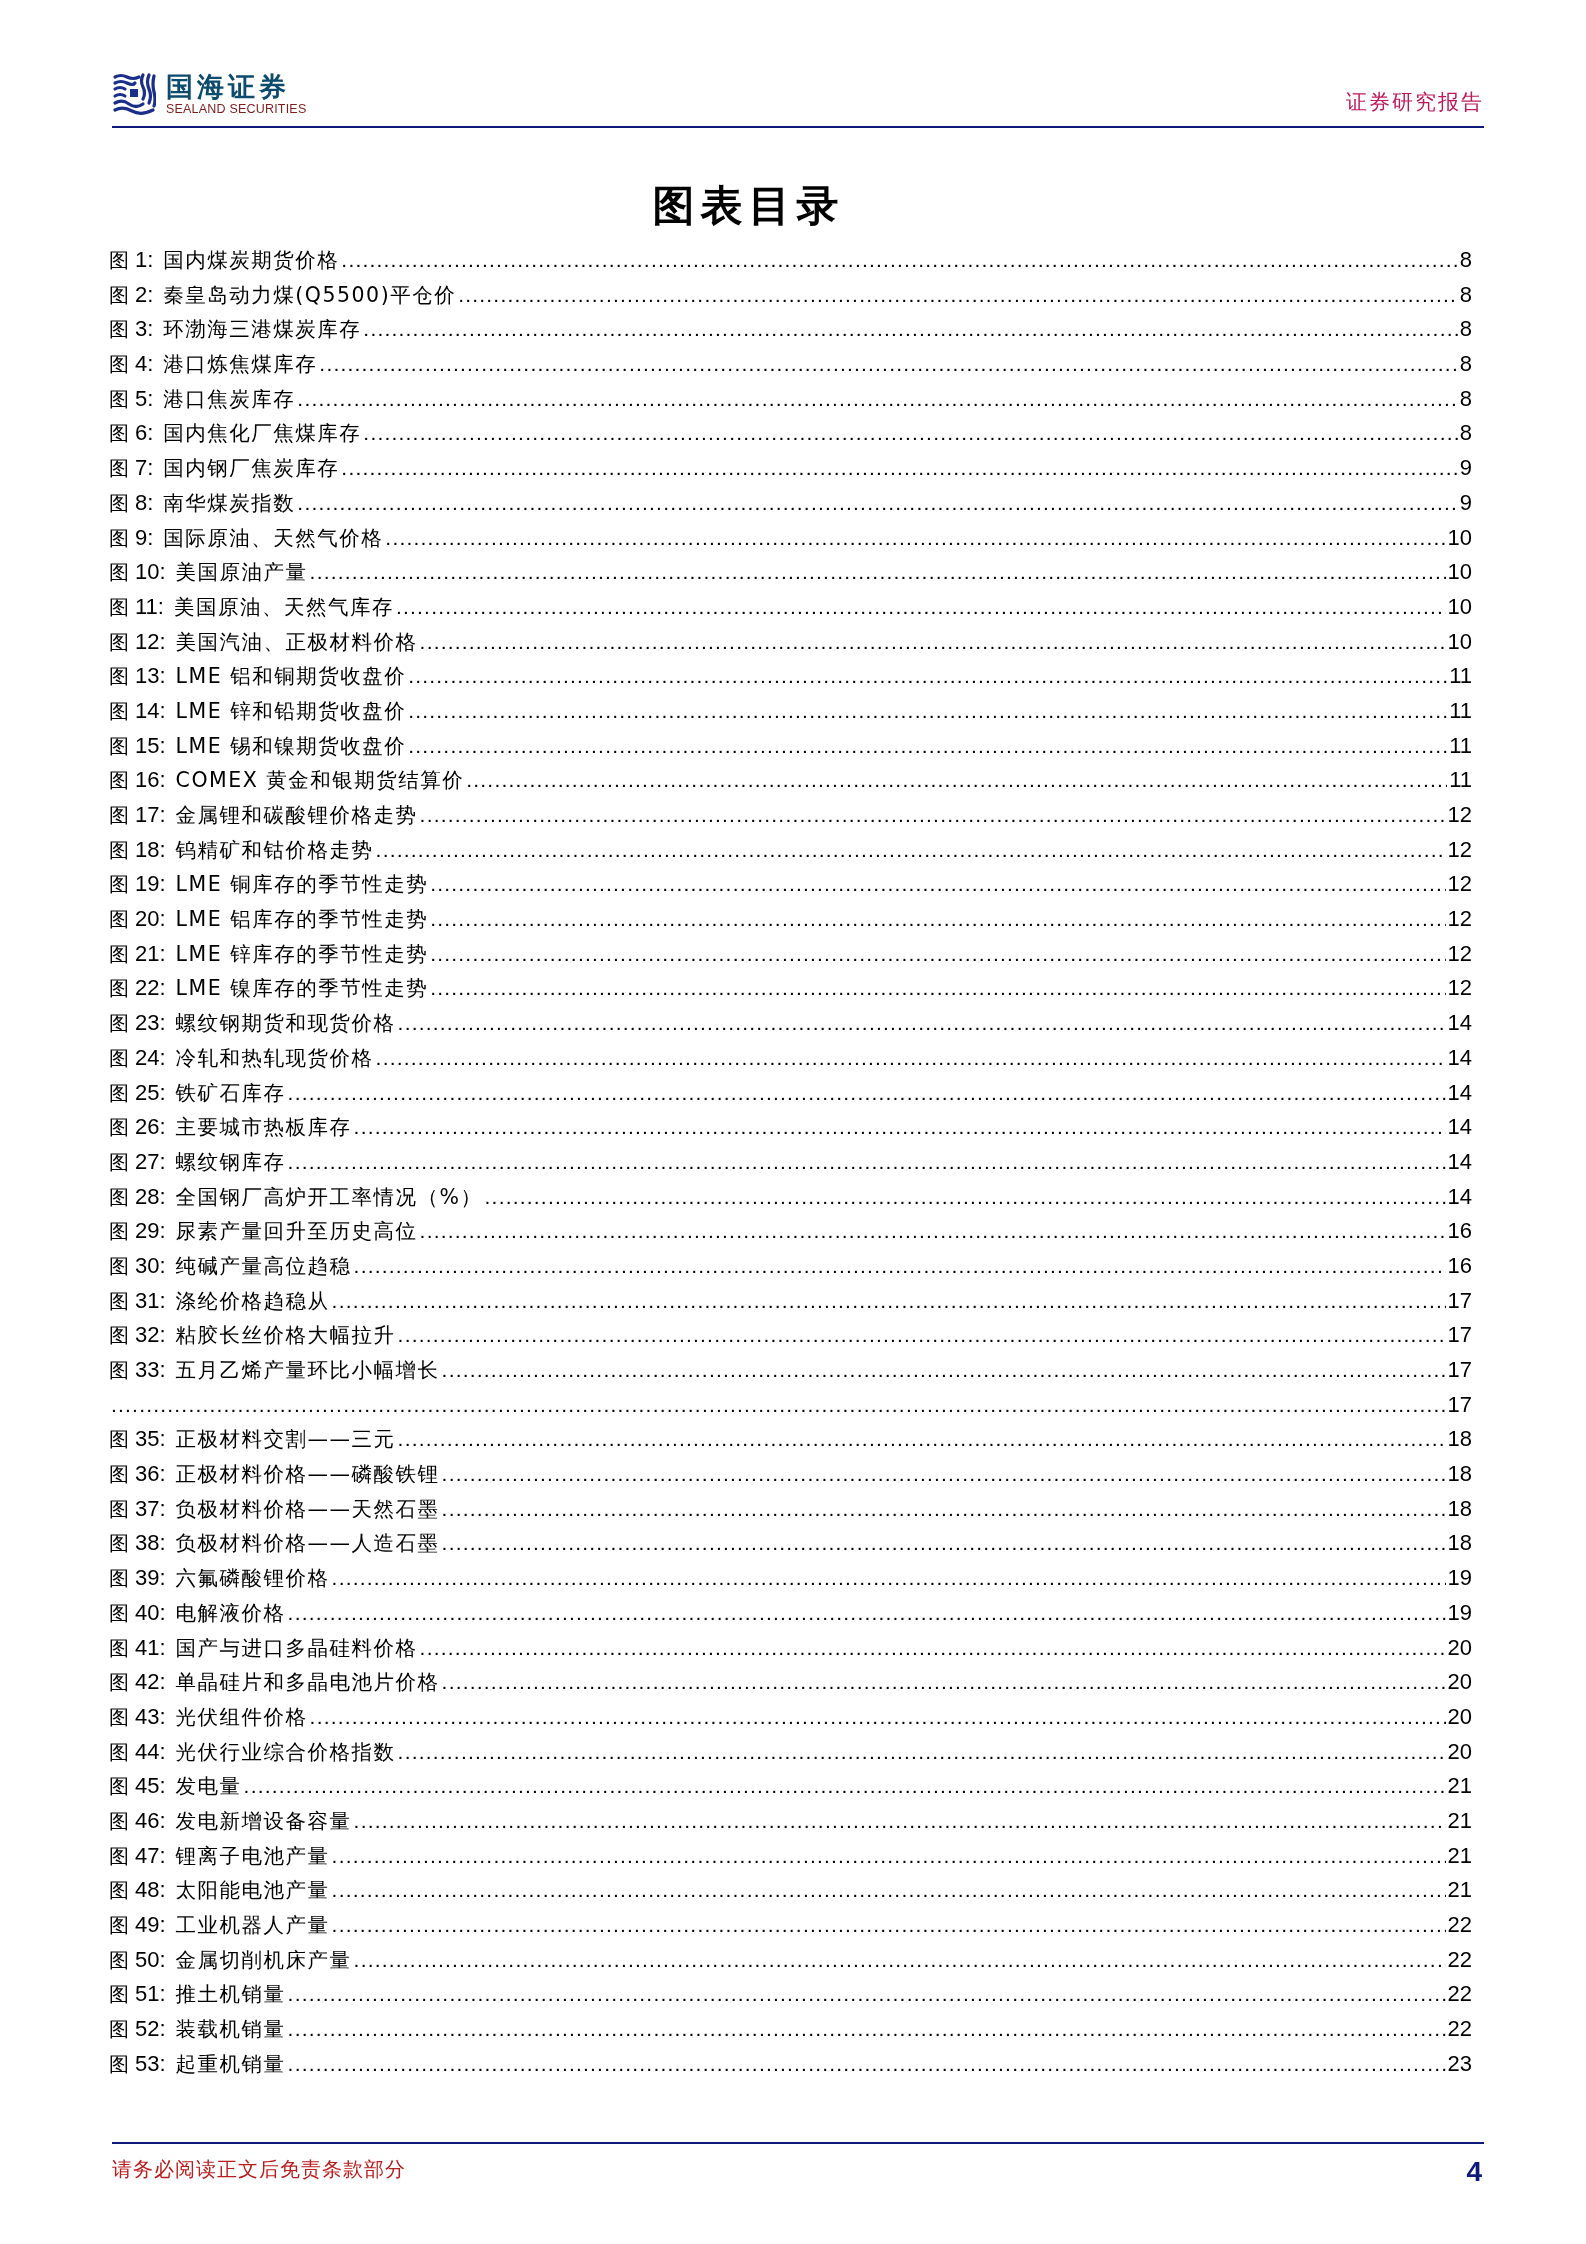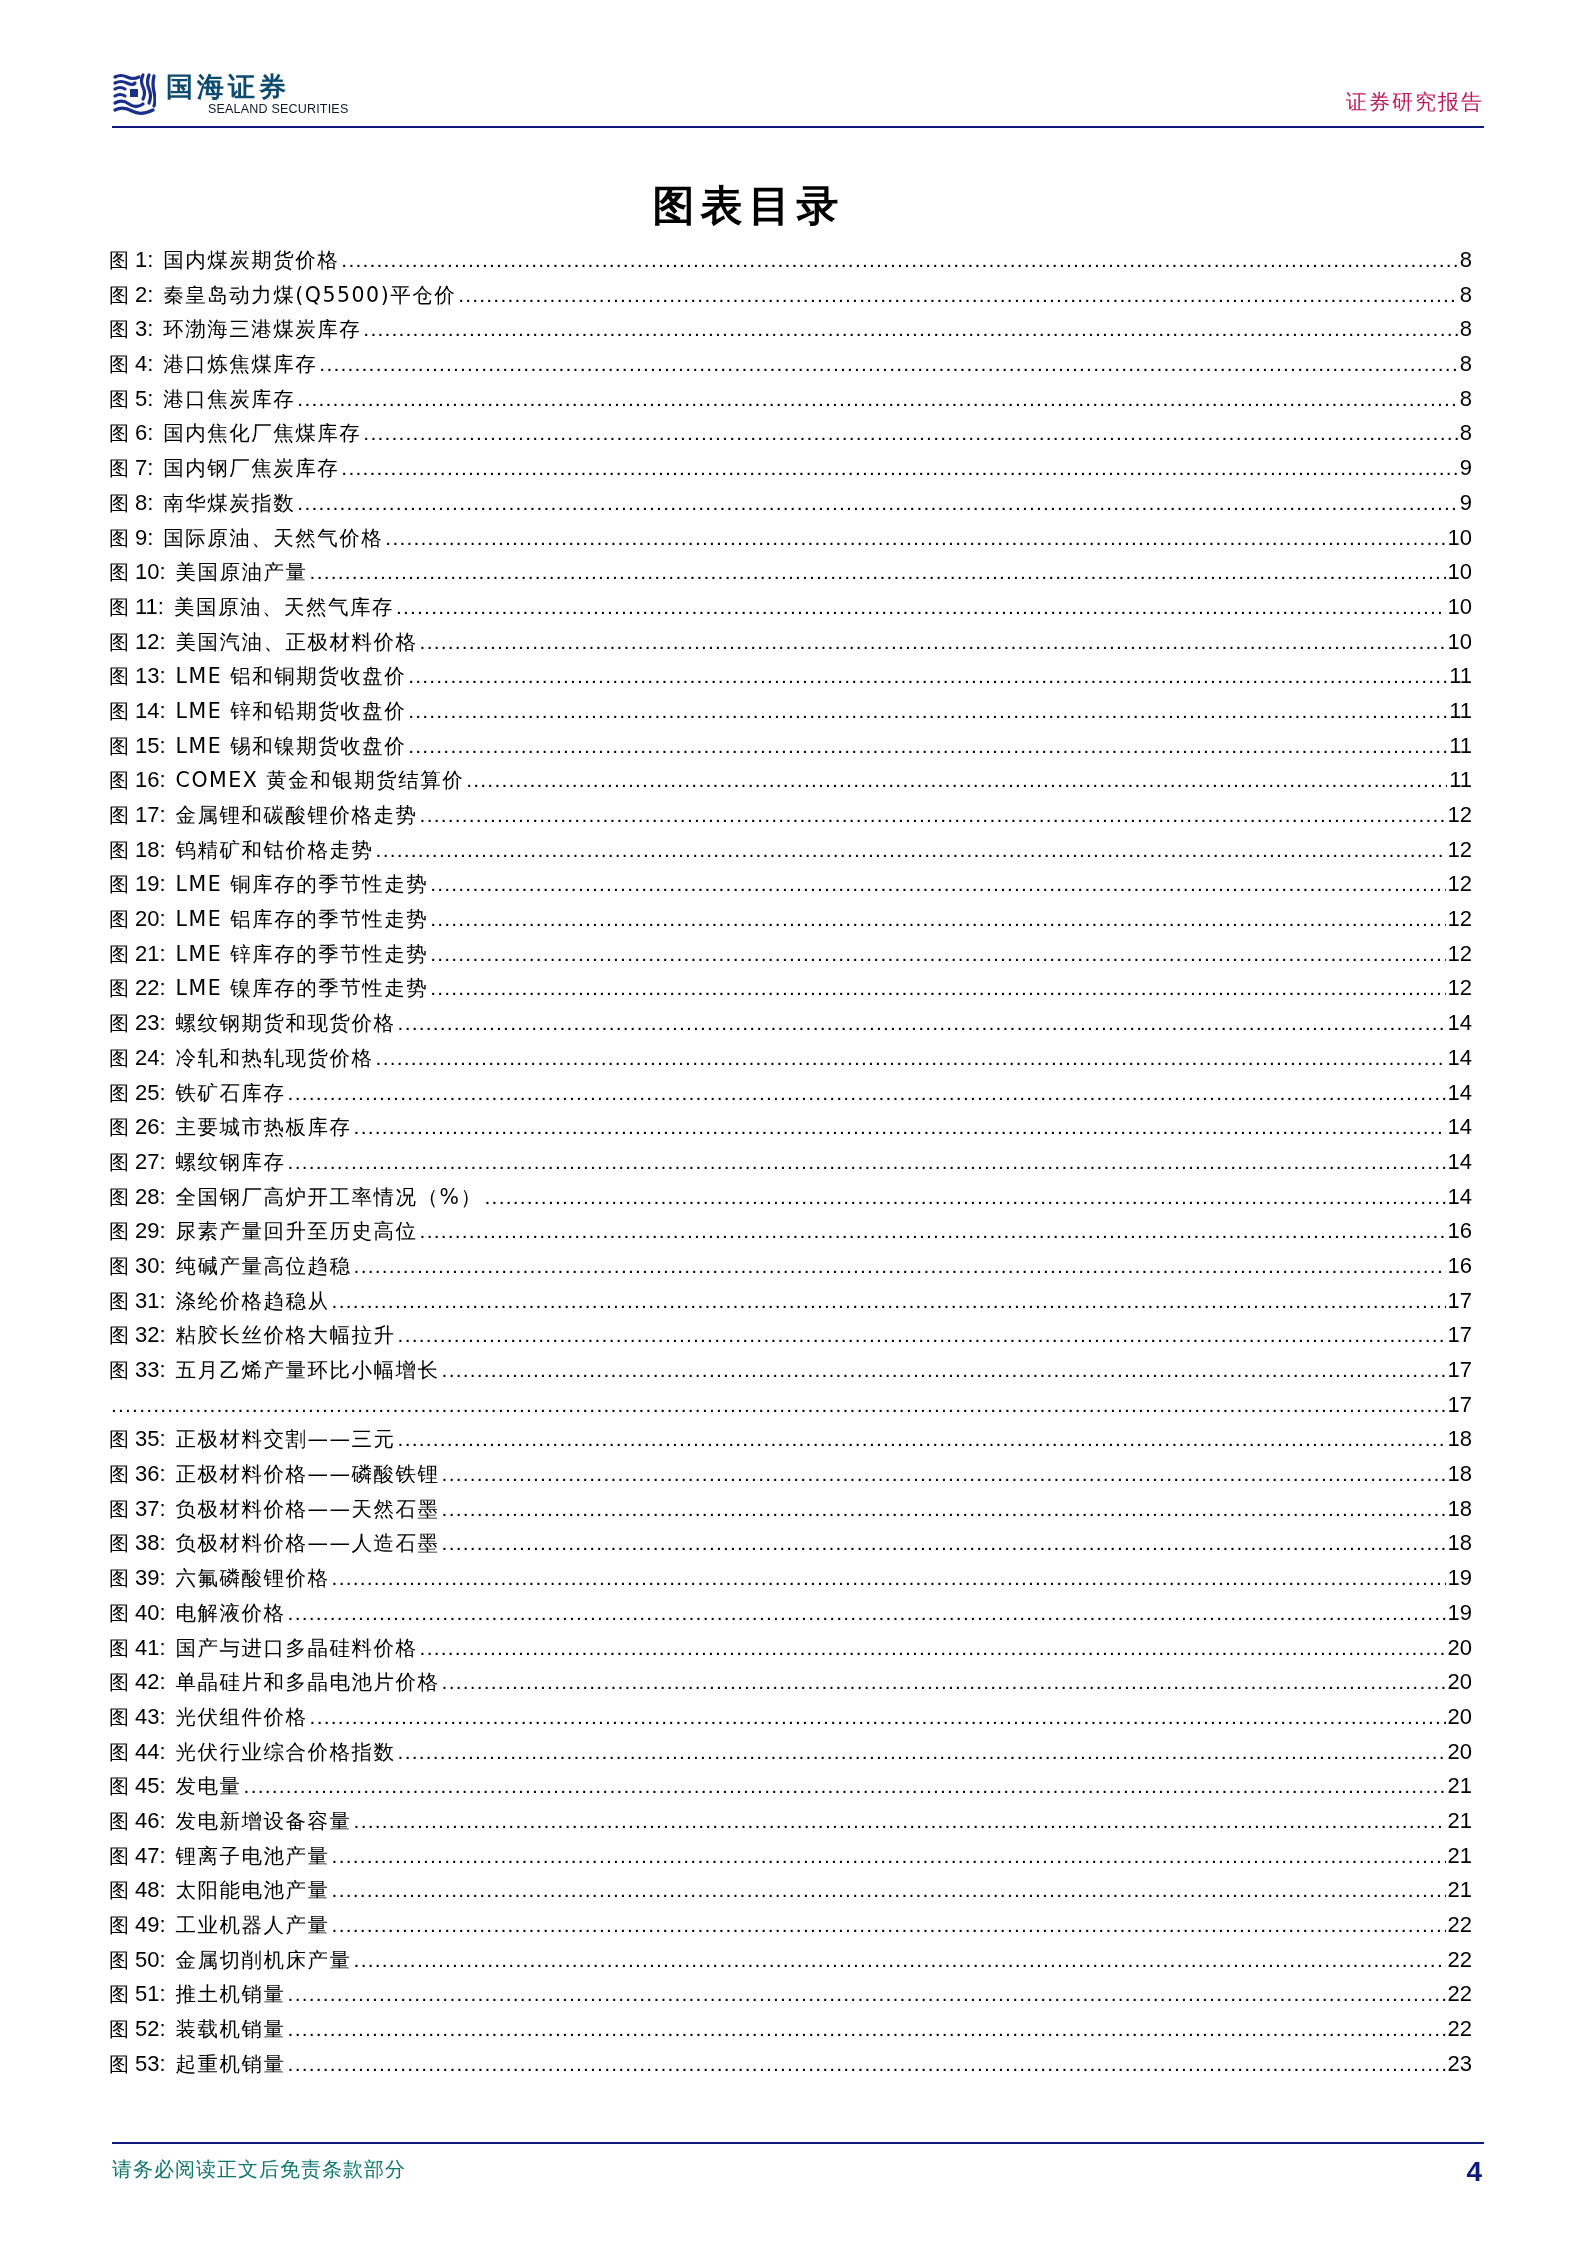--- a/index.html
+++ b/index.html
@@ -4,43 +4,43 @@
   <style>
     html, body { margin: 0; padding: 0; background: #ffffff; }
     body { width: 1586px; height: 2244px; position: relative; overflow: hidden;
            font-family: "Liberation Sans", "DejaVu Sans", sans-serif; color: #000; }
     .header { position: absolute; left: 112px; top: 66px; width: 1372px; height: 62px; }
     .logo { position: absolute; left: 0; top: 6px; display: flex; align-items: center; }
     .logo-icon { width: 44px; height: 44px; }
     .logo-text { margin-left: 10px; display: flex; flex-direction: column; }
     .logo-cn { font-family: "DejaVu Sans", sans-serif; font-weight: bold; color: #0c4a6e;
                font-size: 27px; letter-spacing: 4px; line-height: 30px; }
-    .logo-en { font-family: "Liberation Sans", sans-serif; color: #0f172a; font-size: 12.5px;
-               line-height: 14px; letter-spacing: 0.2px; margin-left: 42px; }
+    .logo-en { font-family: "Liberation Sans", sans-serif; color: #7f1d1d; font-size: 12.5px;
+               line-height: 14px; letter-spacing: 0.2px; }
     .header-right { position: absolute; right: 0; top: 22px; font-family: "DejaVu Serif", serif;
                     font-size: 21px; color: #be185d; letter-spacing: 2px; }
     .header-line { position: absolute; left: 0; top: 60px; width: 100%; height: 2px; background: #0d1a7a; }
     .title { position: absolute; left: 0; width: 1497px; top: 178px; text-align: center;
              font-family: "DejaVu Serif", serif; font-weight: bold; font-size: 42px;
              letter-spacing: 6px; }
     .toc { position: absolute; left: 109px; top: 243px; width: 1363px; list-style: none; margin: 0; padding: 0; }
     .toc-row { height: 34.7px; display: flex; align-items: center; font-size: 21px; line-height: 34.7px;
                white-space: nowrap; overflow: hidden; }
     .toc-label { flex: 0 0 auto; }
     .toc-prefix { font-family: "DejaVu Sans", sans-serif; font-size: 20px; }
     .toc-num { font-family: "Liberation Sans", sans-serif; font-size: 22px; margin-left: 6px; }
     .toc-title { font-family: "DejaVu Sans", sans-serif; font-size: 20.5px; margin-left: 10px; letter-spacing: 1.5px; }
     .toc-leader { flex: 1 1 auto; overflow: hidden; margin: 0 2px; height: 34.7px; position: relative; }
     .toc-leader::after { content: "........................................................................................................................................................................................................................................................................................................................................";
                          position: absolute; left: 0; top: 0; font-family: "Liberation Sans", sans-serif;
                          font-size: 21px; letter-spacing: 1.2px; white-space: nowrap; }
     .toc-page { flex: 0 0 auto; font-family: "Liberation Sans", sans-serif; font-size: 22px; }
     .footer-line { position: absolute; left: 112px; top: 2142px; width: 1372px; height: 2px; background: #0d1a7a; }
     .footer-left { position: absolute; left: 112px; top: 2156px; font-family: "DejaVu Serif", serif;
-                   font-size: 20px; letter-spacing: 1px; color: #0f766e; }
+                   font-size: 20px; letter-spacing: 1px; color: #b91c1c; }
     .footer-page { position: absolute; right: 104px; top: 2156px; font-family: "Liberation Sans", sans-serif;
                    font-weight: bold; font-size: 28px; color: #0d1a7a; }
   </style>
 </head>
 <body>
 
 <div class="header">
   <div class="logo">
     <svg class="logo-icon" viewBox="0 0 44 44">
       <g fill="none" stroke="#1a2f8a" stroke-width="3.2" stroke-linecap="round">

